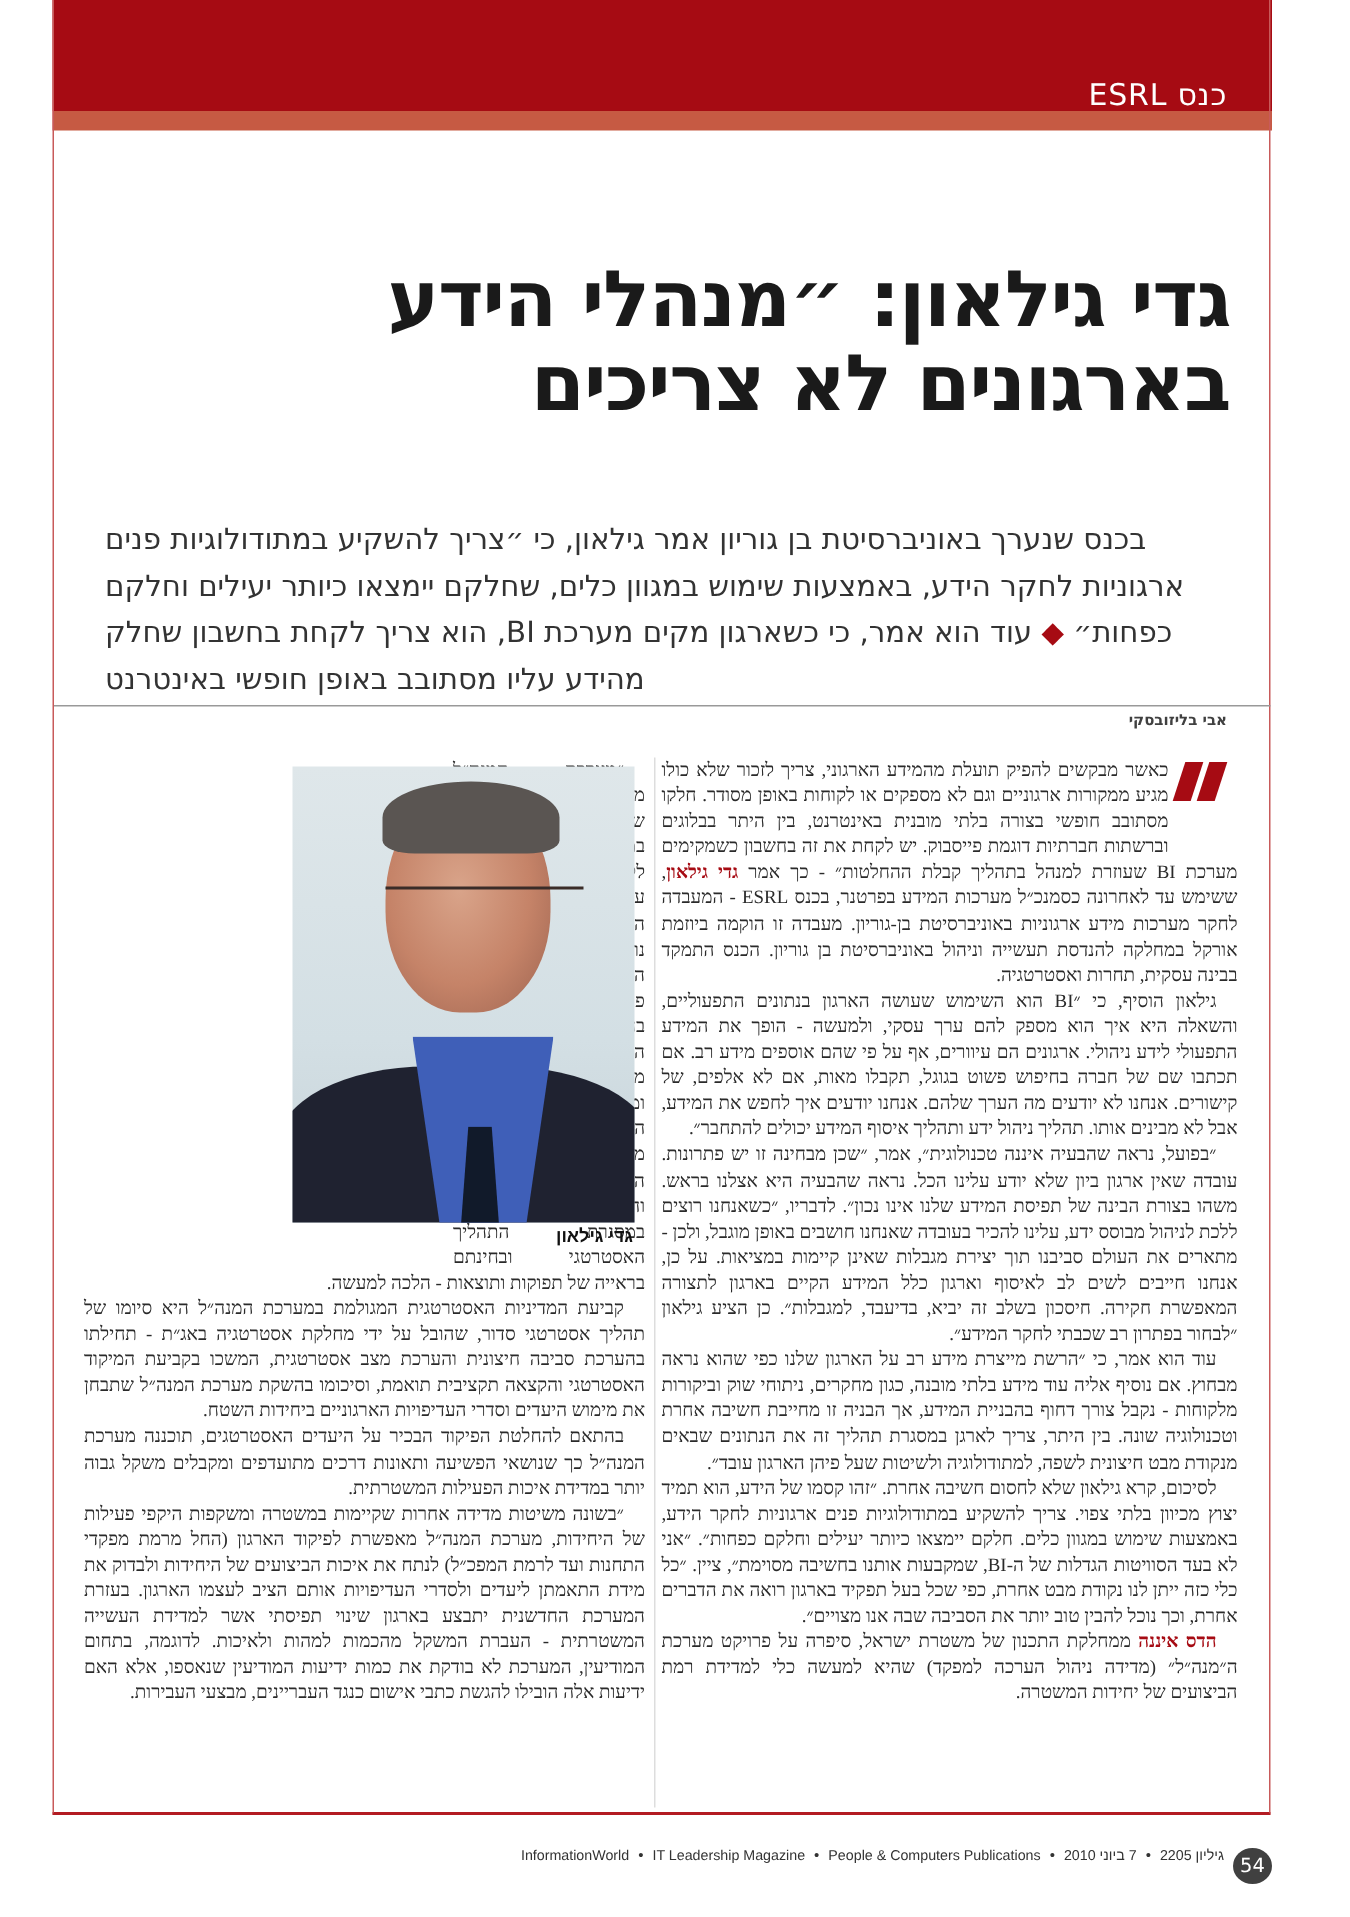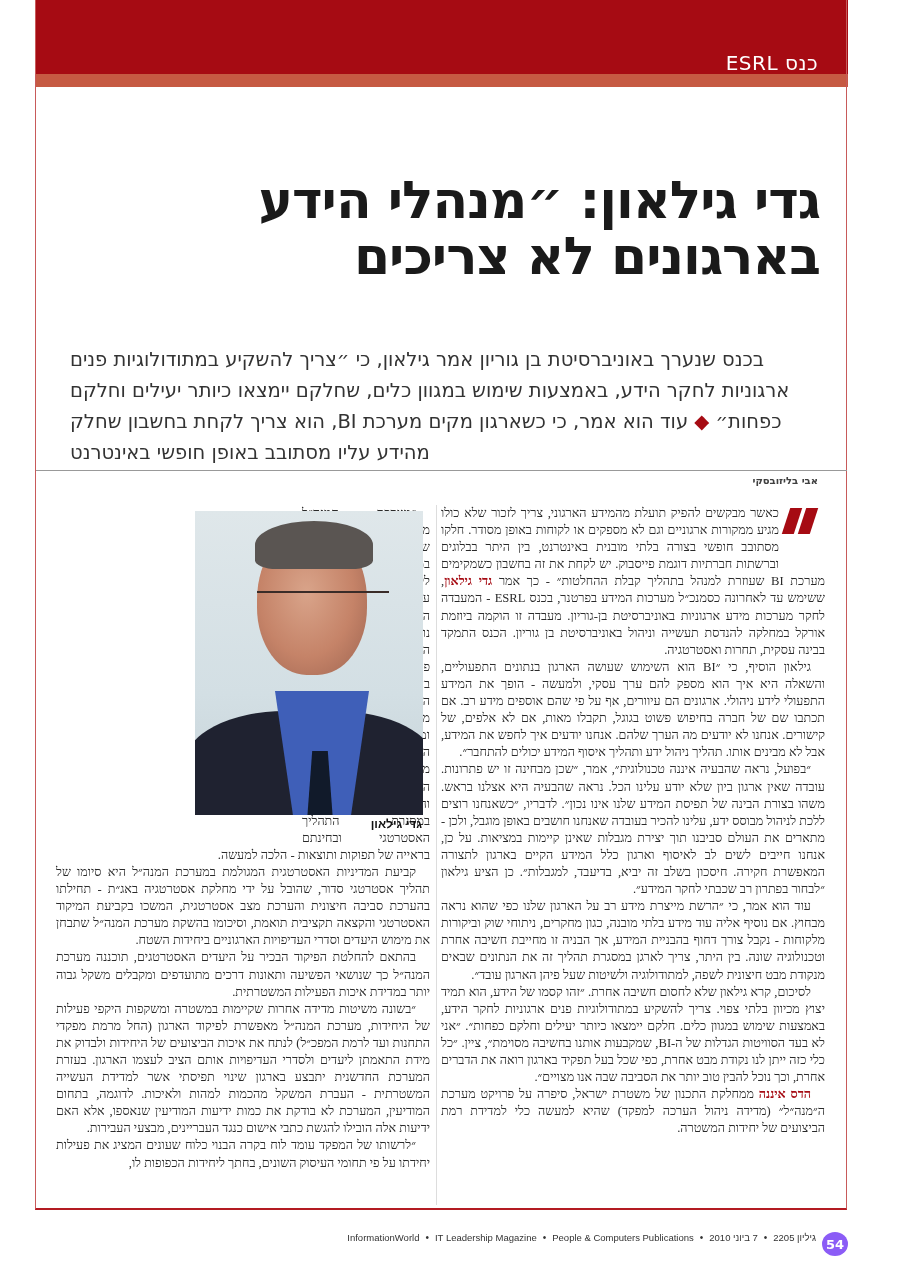--- a/index.html
+++ b/index.html
@@ -101,22 +101,22 @@
     }
     .caption {
       position: absolute; right: 478px; top: 817px; direction: rtl;
       font-family: "Liberation Sans", sans-serif; font-weight: bold; font-size: 12px; color: #111;
     }
     .footer {
       position: absolute; right: 52px; top: 1232px; direction: ltr;
       font-family: "Liberation Sans", sans-serif; font-size: 9.5px; color: #333; display: flex; gap: 6px;
     }
     .page-badge {
-      width: 26px; height: 24px; border-radius: 50%; background: #8b5cf6; color: #fff;
-      font-family: "DejaVu Sans", sans-serif; font-weight: bold; font-size: 13px; display: flex; align-items: center; justify-content: center;
+      width: 26px; height: 24px; border-radius: 50%; background: #404040; color: #fff;
+      font-family: "DejaVu Sans", sans-serif; font-weight: normal; font-size: 13px; display: flex; align-items: center; justify-content: center;
     }
     .dot { font-size: 10px; }
   </style>
 </head>
 <body>
 
 <div class="top-band"></div>
 <div class="top-strip"></div>
 <div class="frame"></div>
 
@@ -156,21 +156,20 @@
     <b>הדס איננה</b><span> ממחלקת התכנון של משטרת ישראל, סיפרה על פרויקט מערכת ה״מנה״ל״ (מדידה ניהול הערכה למפקד) שהיא למעשה כלי למדידת רמת הביצועים של יחידות המשטרה.</span>
   </p>
 </div>
 
 <div class="left-col text">
   <div class="photo-float"></div>
   <p>״מערכת המנה״ל משמשת כלי עבודה על שולחנו של כל מפקד במשטרה. כל מפקד יוכל לקבל בכל עת תמונת מצב על תחומי הפעילות המבצעית, לנתחה, לאתר נושאים בעייתיים ולקבל החלטות לעניין המשך פעילותו והסטת משאבים בהתאם. פיקוד המשטרה הכיר בצורך בהקמת מערכת ניהולית, המאגדת ומחליפה את כלי המדידה הקיימים בארגון. מערכת זו משקפת למעשה את סדרי העדיפויות הארגוניים והיעדים כפי שנקבעו במסגרת התהליך האסטרטגי ובחינתם בראייה של תפוקות ותוצאות - הלכה למעשה.</p>
   <p>קביעת המדיניות האסטרטגית המגולמת במערכת המנה״ל היא סיומו של תהליך אסטרטגי סדור, שהובל על ידי מחלקת אסטרטגיה באג״ת - תחילתו בהערכת סביבה חיצונית והערכת מצב אסטרטגית, המשכו בקביעת המיקוד האסטרטגי והקצאה תקציבית תואמת, וסיכומו בהשקת מערכת המנה״ל שתבחן את מימוש היעדים וסדרי העדיפויות הארגוניים ביחידות השטח.</p>
   <p>בהתאם להחלטת הפיקוד הבכיר על היעדים האסטרטגים, תוכננה מערכת המנה״ל כך שנושאי הפשיעה ותאונות דרכים מתועדפים ומקבלים משקל גבוה יותר במדידת איכות הפעילות המשטרתית.</p>
   <p>״בשונה משיטות מדידה אחרות שקיימות במשטרה ומשקפות היקפי פעילות של היחידות, מערכת המנה״ל מאפשרת לפיקוד הארגון (החל מרמת מפקדי התחנות ועד לרמת המפכ״ל) לנתח את איכות הביצועים של היחידות ולבדוק את מידת התאמתן ליעדים ולסדרי העדיפויות אותם הציב לעצמו הארגון. בעזרת המערכת החדשנית יתבצע בארגון שינוי תפיסתי אשר למדידת העשייה המשטרתית - העברת המשקל מהכמות למהות ולאיכות. לדוגמה, בתחום המודיעין, המערכת לא בודקת את כמות ידיעות המודיעין שנאספו, אלא האם ידיעות אלה הובילו להגשת כתבי אישום כנגד העבריינים, מבצעי העבירות.</p>
-  <p>״לרשותו של המפקד עומד לוח בקרה הבנוי כלוח שעונים המציג את פעילות יחידתו על פי תחומי העיסוק השונים, בחתך ליחידות הכפופות לו,</p>
 </div>
 
 <div class="photo">
   <div class="suit"></div>
   <div class="shirt"></div>
   <div class="tie"></div>
   <div class="head"></div>
   <div class="hair"></div>
   <div class="glasses"></div>
 </div>

